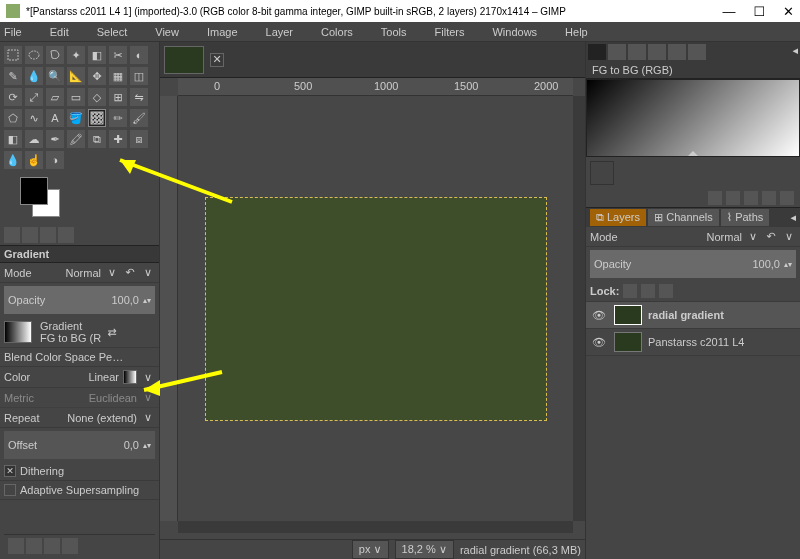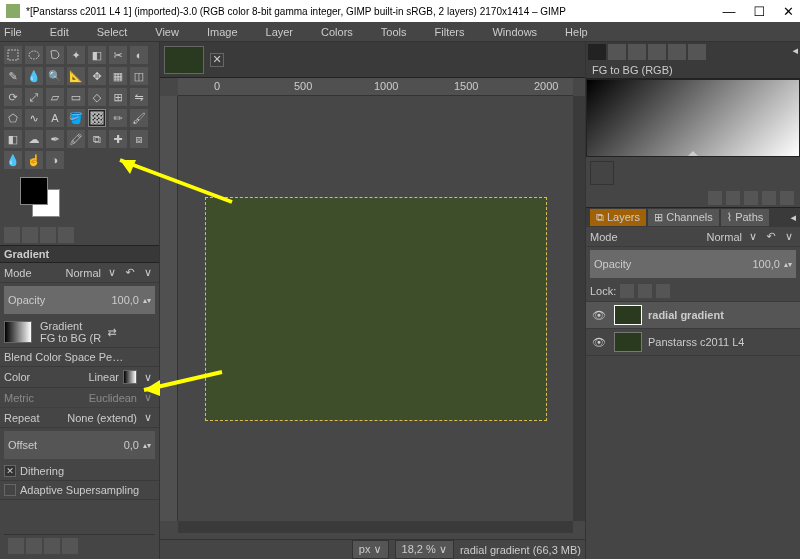--- a/index.html
+++ b/index.html
@@ -60,21 +60,21 @@
 .layer-tabs .lt.a { background: #a16207; }
 .layer-row { display: flex; align-items: center; padding: 3px 4px; gap: 6px; border-bottom: 1px solid #3a3a3a; }
 .layer-row.sel { background: #555; }
 .eye { width: 18px; height: 14px; display: flex; align-items: center; justify-content: center; cursor: pointer; }
 .lthumb { width: 28px; height: 20px; border: 1px solid #777; }
 .lthumb.grad { background: #2a3a1f; border: 1px solid #fff; }
 .lthumb.img { background: #2a3a1f; }
 .arrow { position: absolute; pointer-events: none; z-index: 50; }
 .arrow svg line { stroke: #ffff00; stroke-width: 4; }
 .arrow svg polygon { fill: #ffff00; }
-.lock-row { display: flex; align-items: center; gap: 4px; padding: 3px 4px; border-bottom: 1px solid #3a3a3a; }
+.lock-row { display: flex; align-items: center; gap: 4px; padding: 3px 4px; border-bottom: 1px solid #3a3a3a; font-weight: bold; }
 .lock-row .lb { width: 14px; height: 14px; background: #555; }
 </style>
 </head>
 <body>
 
 <div class="titlebar">
   <span style="display:flex;align-items:center;gap:6px">
     <span style="width:14px;height:14px;background:#8a6;"></span>
     <span class="t">*[Panstarss c2011 L4 1] (imported)-3.0 (RGB color 8-bit gamma integer, GIMP built-in sRGB, 2 layers) 2170x1414 – GIMP</span>
   </span>

